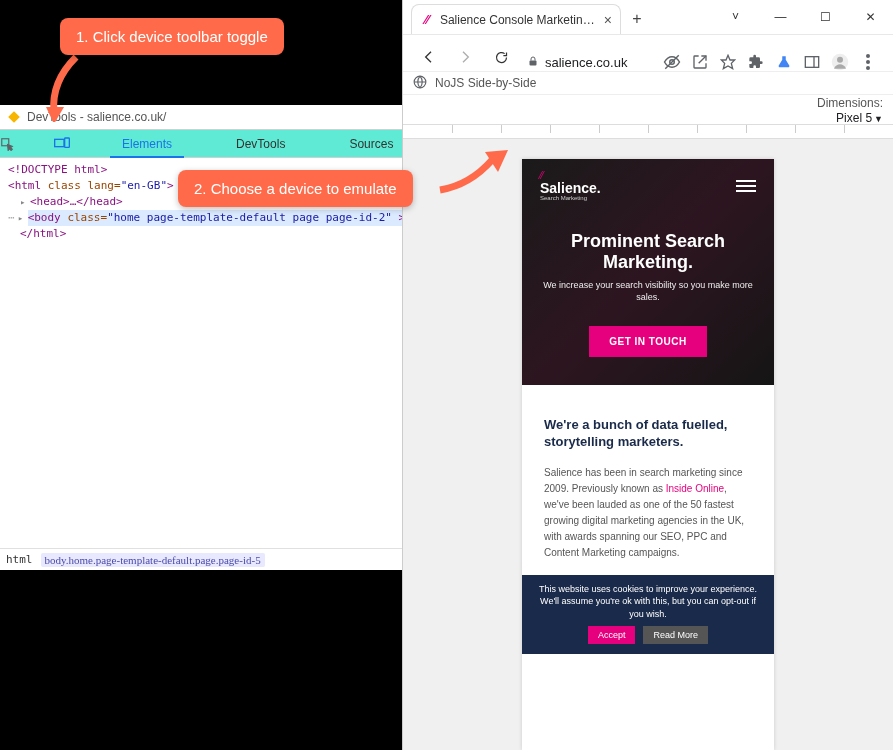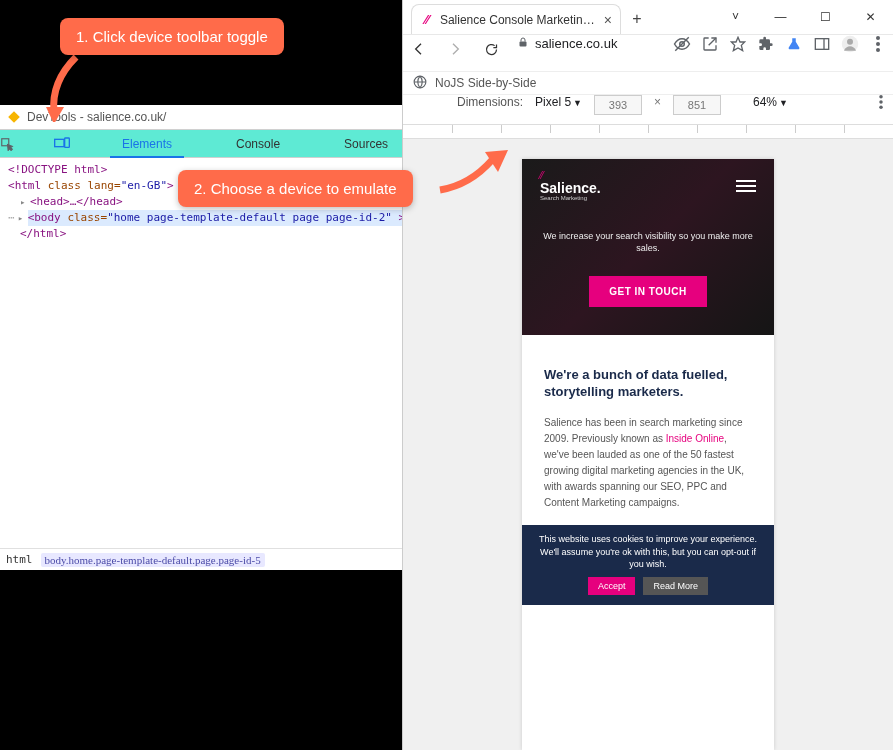--- a/index.html
+++ b/index.html
@@ -35,31 +35,31 @@
   
   .browser { position: absolute; left: 402px; top: 0; width: 491px; height: 750px; background: #fff; border-left: 1px solid #ccc; }
   .browser-titlebar { height: 35px; background: #fff; display: flex; align-items: center; justify-content: flex-end; gap: 0; border-bottom:1px solid #e8e8e8;}
   .win-btn { width: 45px; height: 30px; display: flex; align-items: center; justify-content: center; font-size: 12px; color:#333;}
   .tab-strip { position:absolute; left:8px; top:4px; display:flex; align-items:center; gap:4px; }
   .browser-tab { background: #fff; border: 1px solid #ddd; border-bottom:none; border-radius: 8px 8px 0 0; height: 30px; width: 210px; display: flex; align-items: center; padding: 0 8px; gap: 6px; font-size: 12px; color:#333;}
   .tab-favicon { width:14px; height:14px; display:inline-flex; align-items:center; justify-content:center; color:#e6007e; font-weight:bold; font-size:13px;}
   .tab-close { color:#555; font-size:14px; margin-left:auto; cursor:pointer;}
   .tab-new { width:24px; height:24px; display:flex; align-items:center; justify-content:center; font-size:16px; color:#444; cursor:pointer; }
 
-  .addr-bar { height: 36px; display: flex; align-items: flex-start; padding: 0 2px; gap: 8px; }
+  .addr-bar { height: 36px; display: flex; align-items: flex-end; padding: 0 12px; gap: 8px; }
   .nav-btn { width: 28px; height: 28px; display:flex; align-items:center; justify-content:center; color:#555; border-radius:50%; }
   .url-box { flex: 0 0 auto; display:flex; align-items:center; gap:6px; margin-left:4px;}
   .lock { color:#555; }
   .url-text { color:#202124; font-size:13px; }
   .right-icons { display:flex; align-items:center; gap:10px; margin-left:auto; padding-right:4px;}
   .ri { width:18px; height:18px; display:flex; align-items:center; justify-content:center; color:#555; }
 
   .nojs-bar { height: 24px; display:flex; align-items:center; padding:0 10px; gap:8px; color:#555; border-top:1px solid #eee; border-bottom:1px solid #eee; font-size:12px;}
 
-  .dev-emubar { height: 30px; background:#fff; border-bottom:1px solid #ddd; display:flex; align-items:flex-start; padding:0 10px; gap:12px; font-size:12px; color:#333; position:relative;}
+  .dev-emubar { height: 30px; background:#fff; border-bottom:1px solid #ddd; display:flex; align-items:flex-end; padding:0 10px; gap:1px; font-size:12px; color:#333; position:relative;flex-direction:column;}
   .dim-label { color:#555; }
   .dim-device { color:#202124; cursor:pointer; }
   .caret { font-size:9px; margin-left:2px;}
   .dim-input { width:48px; height:20px; border:1px solid #ccc; text-align:center; color:#777; background:#f7f7f7; font-size:11px; }
   .sep-x { color:#777; }
   .zoom { margin-left:20px; }
   .emumenu { margin-left:auto; }
 
   .ruler { height:14px; background:#fff; border-bottom:1px solid #ddd; position:relative; }
   .ruler div { position:absolute; top:0; width:1px; height:8px; background:#ccc;}
@@ -113,21 +113,21 @@
           <path d="M13 13 l8 3 -3 2 3 3 -2 2 -3-3 -2 3z" fill="#5f6368"></path>
         </svg>
     </div>
     <div class="dt-device">
       <svg width="16" height="14" viewBox="0 0 24 20" fill="none" stroke="#1a73e8" stroke-width="2">
           <rect x="1" y="3" width="14" height="11"></rect>
           <rect x="16" y="1" width="7" height="14" rx="1"></rect>
         </svg>
     </div>
     <div class="dt-tab active">Elements</div>
-    <div class="dt-tab">Console</div>
+    <div class="dt-tab">DevTools</div>
     <div class="dt-tab">Sources</div>
     <div class="dt-tab">Network</div>
     <div class="dt-tab">Perform</div>
   </div>
 
   <div class="dom-panel">
     <div class="dom-line"><span class="tag">&lt;!DOCTYPE html&gt;</span></div>
     <div class="dom-line expanded">
       <span class="tag"><span>&lt;</span><span>html</span></span>
       <span class="attr-name"> <span>class</span></span><span class="tag"> </span><span class="attr-name"><span>lang</span>=</span><span class="attr-val">"<span>en-GB</span>"</span><span class="tag">&gt;</span>
@@ -287,20 +287,21 @@
             <span style="font-size:10px; color:#e6007e;">⁄⁄</span>
             <span class="logo-main">Salience.</span>
             <span class="logo-sub">Search Marketing</span>
           </div>
           <div class="burger">
               <span></span>
               <span></span>
               <span></span>
             </div>
         </div>
+        <h1>Prominent Search Marketing.</h1>
         <p>We increase your search visibility so you make more sales.</p>
         <button class="cta">GET IN TOUCH</button>
       </div>
       <div class="body-section">
         <h2>We're a bunch of data fuelled, storytelling marketers.</h2>
         <p>
           <span>Salience has been in search marketing since 2009. Previously known as </span><a class="linktext">Inside Online</a><span>, we've been lauded as one of the 50 fastest growing digital marketing agencies in the UK, with awards spanning our SEO, PPC and Content Marketing campaigns.</span>
         </p>
       </div>
       <div class="cookie">

